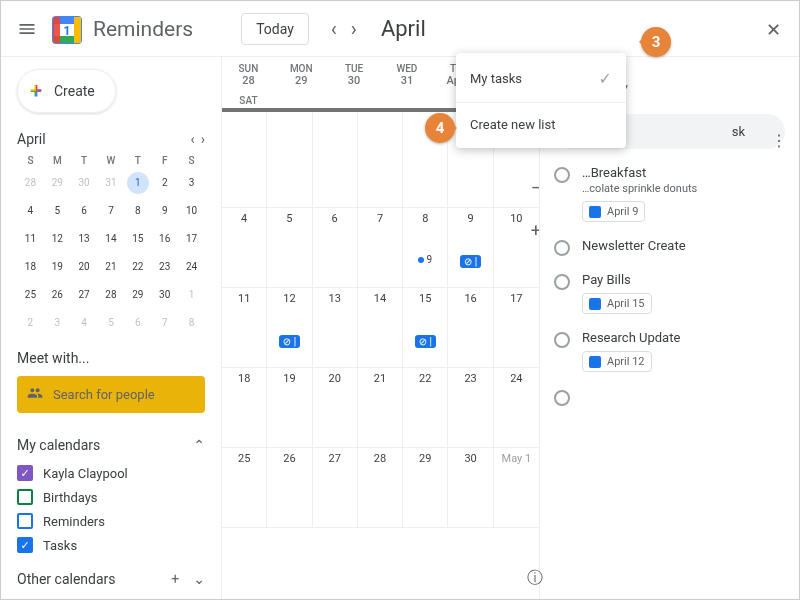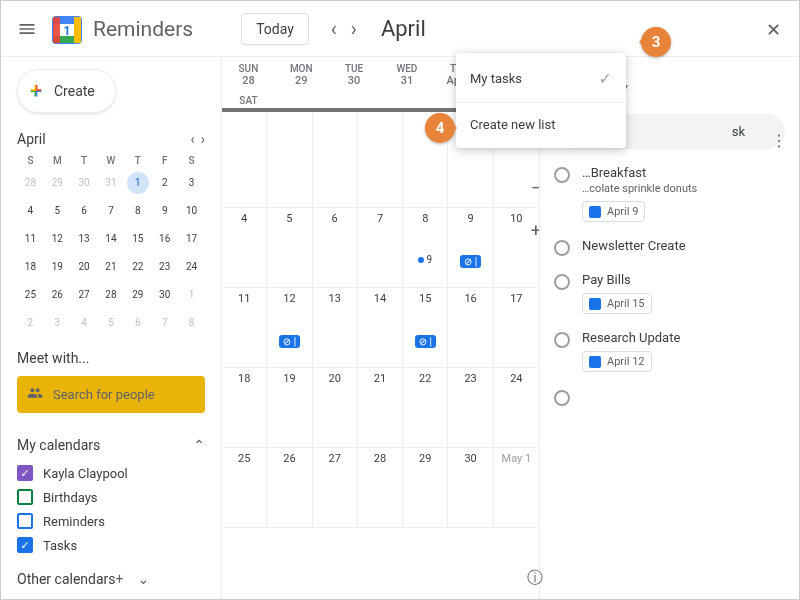--- a/index.html
+++ b/index.html
@@ -29,21 +29,21 @@
 .mini-grid .d { width: 22px; height: 22px; line-height: 22px; border-radius: 50%; margin: 0 auto; color: #3c4043; }
 .mini-grid .d.today { background: #d2e3fc; color: #1967d2; }
 .meet { margin-top: 16px; font-size: 14px; }
 .search-ppl { margin-top: 10px; background: #eab308; border-radius: 4px; padding: 9px 10px; display: flex; align-items: center; gap: 10px; color: #5f6368; font-size: 13px; }
 .section { margin-top: 24px; }
 .section-head { display: flex; justify-content: space-between; align-items: center; font-size: 14px; }
 .chev { color: #5f6368; cursor: pointer; font-size: 14px; }
 .cal-list { margin-top: 8px; }
 .cal-item { display: flex; align-items: center; gap: 10px; padding: 4px 0; font-size: 13px; }
 .cbox { width: 16px; height: 16px; border: 2px solid; border-radius: 2px; display: flex; align-items: center; justify-content: center; font-size: 11px; color: #fff; }
-.other-cal { margin-top: 14px; display: flex; justify-content: flex-start; align-items: center; font-size: 14px; }
+.other-cal { margin-top: 14px; display: flex; justify-content: space-between; align-items: center; font-size: 14px; }
 
 .main-grid { flex: 1; border-left: 1px solid #eee; position: relative; }
 .dow-row { display: grid; grid-template-columns: repeat(6, 1fr); border-bottom: 4px solid #737373; }
 .dow-cell { text-align: center; padding: 6px 0 2px; font-size: 10px; color: #70757a; font-weight: 500; }
 .date-sub { font-size: 11px; color: #70757a; }
 .weeks { }
 .week { display: grid; grid-template-columns: repeat(7, 1fr); height: 95px; border-bottom: 1px solid #eee; }
 .day { border-right: 1px solid #eee; padding: 4px; font-size: 11px; color: #3c4043; text-align: center; position: relative; }
 .day:last-child { border-right: none; }
 .day.fade { color: #9aa0a6; }

